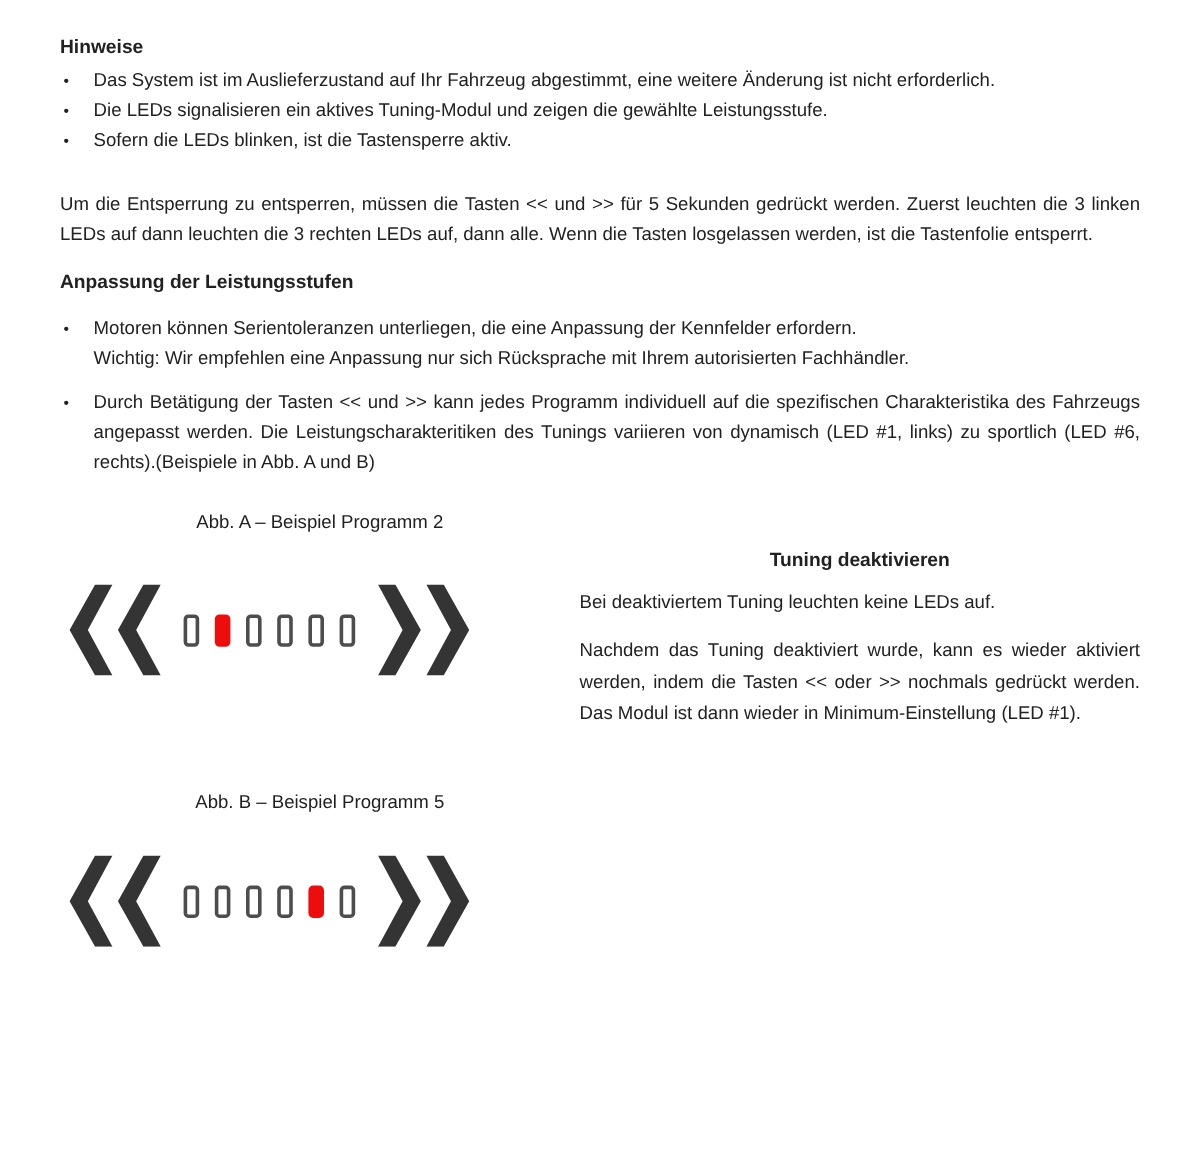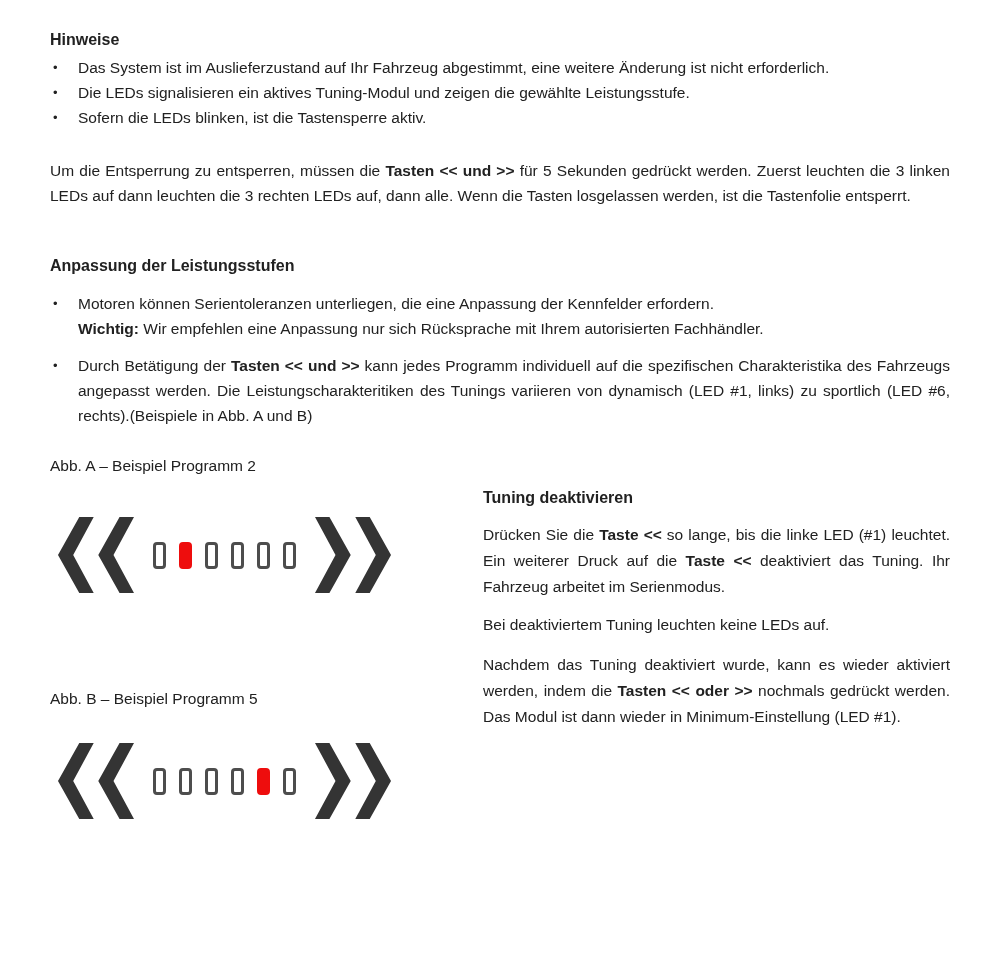--- a/index.html
+++ b/index.html
@@ -32,30 +32,30 @@
   ul.bullets{list-style:none;margin:0;padding:0;}
   ul.bullets li{display:flex;align-items:flex-start;}
   .bm{flex:0 0 28px;width:28px;font-size:13px;line-height:25px;padding-left:3px;}
   .bt{flex:1;}
 
   
   .sec-hinweise .h{margin-bottom:5px;}
   .sec-entsperren{margin-top:28px;}
   .sec-entsperren .h{margin-bottom:25px;}
   .sec-entsperren p{margin:0;}
-  .sec-anpassung{margin-top:48px;}
+  .sec-anpassung{margin-top:18px;}
   .sec-anpassung .h{margin-bottom:15px;}
   .sec-anpassung li + li{margin-top:12px;}
 
   
   .bottom{display:flex;margin-top:28px;}
-  .col-left{flex:0 0 433px;width:433px;}
+  .col-left{flex:0 0 433px;width:433px;text-align:center;}
   .col-right{flex:1;font-size:15.5px;line-height:26px;}
   .col-right .h{line-height:20px;}
-  .col-right .h2-first{margin:32px 0 0 0;}
+  .col-right .h2-first{margin:32px 0 0 0;text-align:center;}
   .col-right .h2-second{margin:18px 0 0 0;}
   .col-right p{margin:14px 0 0 0;}
   .col-right p.pgap{margin-top:12px;}
 
   .fig-caption{font-size:15.5px;line-height:20px;}
   .fig-caption.second{margin-top:95px;}
   .fig-graphic{
     margin:40px 0 0 7px;
     width:335px;height:78px;
     display:flex;align-items:center;justify-content:space-between;
@@ -64,21 +64,21 @@
   .chev{display:block;}
   .chev polygon{fill:var(--chevron);}
   .led-strip{display:flex;gap:13px;align-items:center;}
   .led{
     width:13px;height:27px;
     border:3px solid var(--led-border);
     border-radius:4px;
     background:#ffffff;
   }
   .led-on{border-color:var(--led-red);background:var(--led-red);}
-  b,.b{font-weight:700;}
+  b,.b{font-weight:400;}
 </style>
 </head>
 <body>
 
 <div class="page">
 
   <section class="sec-hinweise">
     <h2 class="h">Hinweise</h2>
     <ul class="bullets bodytext">
       <li>
@@ -153,20 +153,19 @@
           </div>
         <svg class="chev" width="78" height="76" viewBox="0 0 100 100" aria-hidden="true">
           <polygon points="19,0 0,0 27,50 0,100 19,100 47,50"></polygon>
           <polygon points="72,0 53,0 80,50 53,100 72,100 100,50"></polygon>
         </svg>
       </div>
     </div>
 
     <div class="col-right">
       <h2 class="h h2-first">Tuning deaktivieren</h2>
-      <p class="just"><span>Drücken Sie die </span><span class="b">Taste &lt;&lt;</span><span> so lange, bis die linke LED (#1) leuchtet. Ein weiterer Druck auf die </span><span class="b">Taste &lt;&lt;</span><span> deaktiviert das Tuning. Ihr Fahrzeug arbeitet im Serienmodus.</span></p>
       <p class="pgap"><span>Bei deaktiviertem Tuning leuchten keine LEDs auf.</span></p>
 
       <p class="just"><span>Nachdem das Tuning deaktiviert wurde, kann es wieder aktiviert werden, indem die </span><span class="b">Tasten &lt;&lt; oder &gt;&gt;</span><span> nochmals gedrückt werden. Das Modul ist dann wieder in Minimum-Einstellung (LED #1).</span></p>
     </div>
 
   </div>
 </div>
 
 </body></html>

